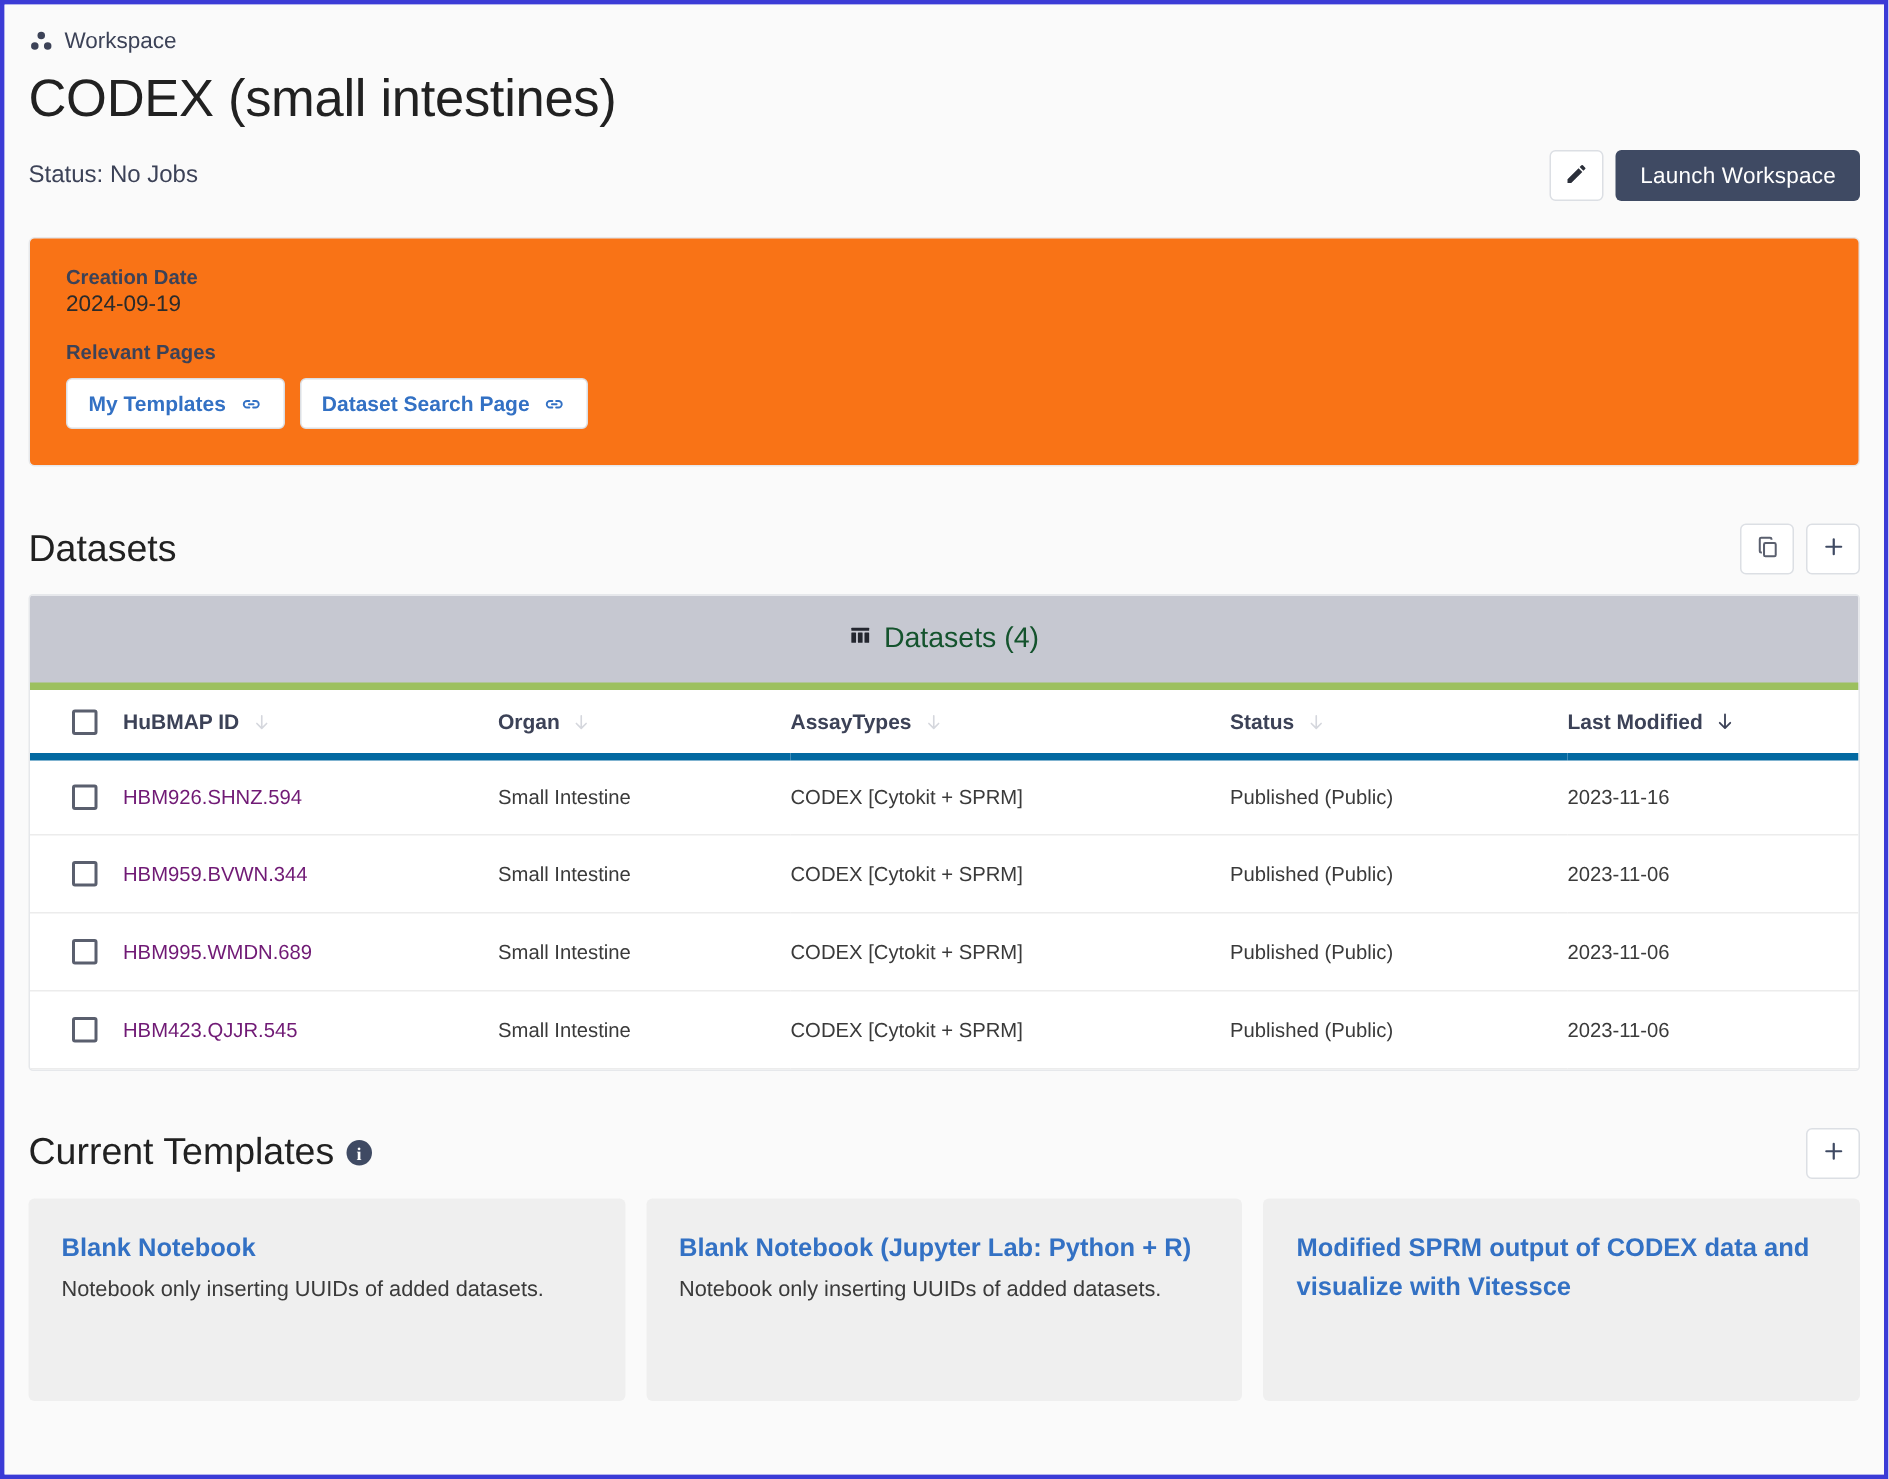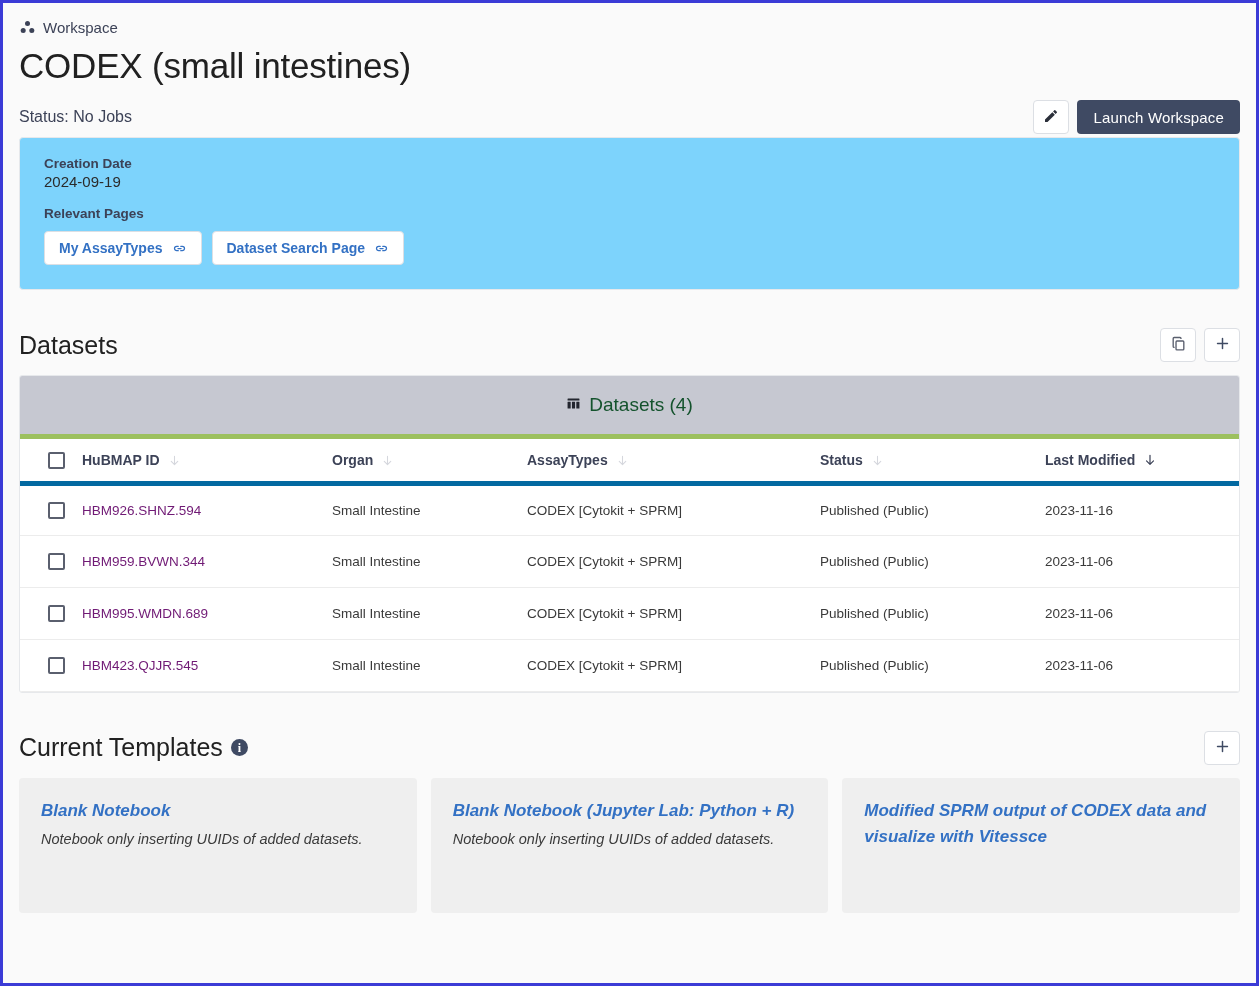--- a/index.html
+++ b/index.html
@@ -70,24 +70,24 @@
     height: 34px;
     padding: 0 16px;
     font-size: 15px;
     font-family: "Liberation Sans", sans-serif;
     cursor: pointer;
     letter-spacing: 0.15px;
   }
 
   
   .info-card {
-    background: #7dd3fc;
+    background: #f97316;
     border: 1px solid #e6e8eb;
     border-radius: 4px;
-    margin-top: 3px;
+    margin-top: 24px;
     padding: 18px 24px 24px 24px;
   }
   .field-label {
     font-size: 13.5px;
     font-weight: bold;
     color: #3c4257;
     margin-bottom: 2px;
   }
   .field-value {
     font-size: 15px;
@@ -206,21 +206,20 @@
     cursor: pointer;
   }
   .sort-arrow { display:block; }
 
   
   .tpl-grid {
     display: grid;
     grid-template-columns: repeat(3, 1fr);
     gap: 14px;
     margin-top: 11px;
-    font-style: italic;
   }
   .tpl-card {
     background: #efefef;
     border-radius: 4px;
     padding: 20px 22px 22px 22px;
     min-height: 135px;
     cursor: pointer;
   }
   .tpl-title {
     color: #3371c4;
@@ -268,21 +267,21 @@
         <button class="launch-btn">Launch Workspace</button>
       </div>
     </div>
 
     <div class="info-card">
       <div class="field-label">Creation Date</div>
       <div class="field-value">2024-09-19</div>
       <div class="field-label">Relevant Pages</div>
       <div class="chip-row">
         <button class="chip">
-          <span>My AssayTypes</span>
+          <span>My Templates</span>
           <span>
             <svg width="15" height="15" viewBox="0 0 24 24" fill="none" stroke="#3371c4" stroke-width="2" stroke-linecap="round" xmlns="http://www.w3.org/2000/svg">
               <path d="M9.5 12h5"></path>
               <path d="M10 8.5H7.5a3.5 3.5 0 0 0 0 7H10"></path>
               <path d="M14 8.5h2.5a3.5 3.5 0 0 1 0 7H14"></path>
             </svg>
           </span>
         </button>
         <button class="chip">
           <span>Dataset Search Page</span>

